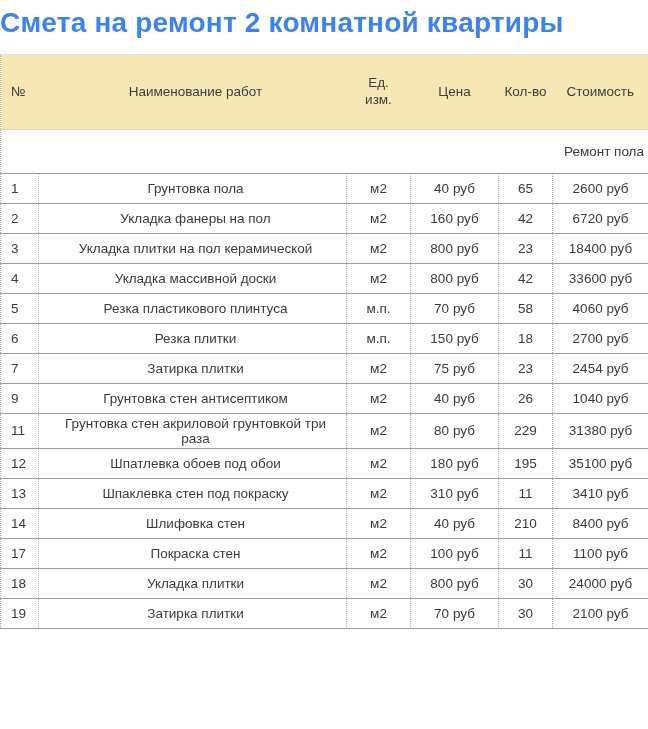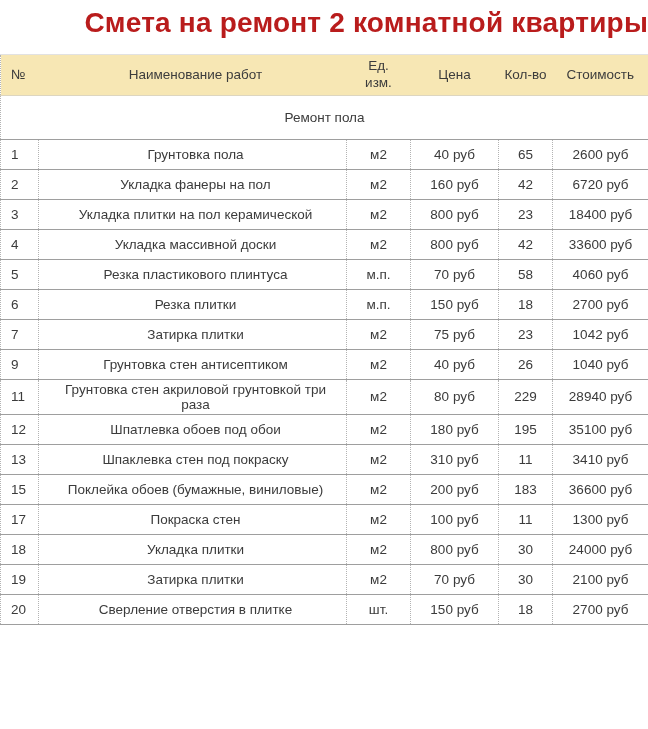--- a/index.html
+++ b/index.html
@@ -15,22 +15,22 @@
     width:648px;height:729px;overflow:hidden;
     background:#ffffff;
     font-family:"Liberation Sans","DejaVu Sans",sans-serif;
     color:var(--text);
   }
   .page-title{
     margin:7px 0 0 0;
     font-size:28px;
     line-height:1.15;
     font-weight:bold;
-    color:#b91c1c;
-    text-align:right;
+    color:#3b82f6;
+    text-align:left;
     letter-spacing:.2px;
   }
   table.estimate{
     width:648px;
     margin-top:15px;
     border-collapse:collapse;
     table-layout:fixed;
     font-size:13.5px;
     color:var(--text);
     border-left:1px dotted var(--line-dotted);
@@ -50,25 +50,25 @@
     color:#3c3c3c;
     height:39px;
     padding:3px 4px;
     text-align:center;
     vertical-align:middle;
     line-height:1.25;
     border-bottom:1px solid var(--line-light);
   }
   thead th.col-num{text-align:left;padding-left:10px;}
   thead th.col-name{text-align:center;padding-left:10px;}
-  thead th.col-unit{padding:3px 12px;}
+  thead th.col-unit{padding:20px 12px;}
 
   tr.section-row td{
     height:25px;
-    text-align:center;
+    text-align:right;
     vertical-align:middle;
     padding:14px 4px;
     border-bottom:1px solid var(--line-solid);
   }
   tr.data-row{height:30px;}
   tr.data-row td{
     vertical-align:middle;
     padding:2px 4px;
     text-align:center;
     border-bottom:1px solid var(--line-solid);
@@ -152,88 +152,80 @@
         <td class="col-price">150 руб</td>
         <td class="col-qty">18</td>
         <td class="col-cost">2700 руб</td>
       </tr>
       <tr class="data-row">
         <td class="col-num">7</td>
         <td class="col-name">Затирка плитки</td>
         <td class="col-unit">м2</td>
         <td class="col-price">75 руб</td>
         <td class="col-qty">23</td>
-        <td class="col-cost">1042 руб</td>
+        <td class="col-cost">2454 руб</td>
       </tr>
       <tr class="data-row">
         <td class="col-num">9</td>
         <td class="col-name">Грунтовка стен антисептиком</td>
         <td class="col-unit">м2</td>
         <td class="col-price">40 руб</td>
         <td class="col-qty">26</td>
         <td class="col-cost">1040 руб</td>
       </tr>
       <tr class="data-row">
         <td class="col-num">11</td>
         <td class="col-name">Грунтовка стен акриловой грунтовкой три раза</td>
         <td class="col-unit">м2</td>
         <td class="col-price">80 руб</td>
         <td class="col-qty">229</td>
-        <td class="col-cost">28940 руб</td>
+        <td class="col-cost">31380 руб</td>
       </tr>
       <tr class="data-row">
         <td class="col-num">12</td>
         <td class="col-name">Шпатлевка обоев под обои</td>
         <td class="col-unit">м2</td>
         <td class="col-price">180 руб</td>
         <td class="col-qty">195</td>
         <td class="col-cost">35100 руб</td>
       </tr>
       <tr class="data-row">
         <td class="col-num">13</td>
         <td class="col-name">Шпаклевка стен под покраску</td>
         <td class="col-unit">м2</td>
         <td class="col-price">310 руб</td>
         <td class="col-qty">11</td>
         <td class="col-cost">3410 руб</td>
       </tr>
       <tr class="data-row">
-        <td class="col-num">15</td>
-        <td class="col-name">Поклейка обоев (бумажные, виниловые)</td>
-        <td class="col-unit">м2</td>
-        <td class="col-price">200 руб</td>
-        <td class="col-qty">183</td>
-        <td class="col-cost">36600 руб</td>
+        <td class="col-num">14</td>
+        <td class="col-name">Шлифовка стен</td>
+        <td class="col-unit">м2</td>
+        <td class="col-price">40 руб</td>
+        <td class="col-qty">210</td>
+        <td class="col-cost">8400 руб</td>
       </tr>
       <tr class="data-row">
         <td class="col-num">17</td>
         <td class="col-name">Покраска стен</td>
         <td class="col-unit">м2</td>
         <td class="col-price">100 руб</td>
         <td class="col-qty">11</td>
-        <td class="col-cost">1300 руб</td>
+        <td class="col-cost">1100 руб</td>
       </tr>
       <tr class="data-row">
         <td class="col-num">18</td>
         <td class="col-name">Укладка плитки</td>
         <td class="col-unit">м2</td>
         <td class="col-price">800 руб</td>
         <td class="col-qty">30</td>
         <td class="col-cost">24000 руб</td>
       </tr>
       <tr class="data-row">
         <td class="col-num">19</td>
         <td class="col-name">Затирка плитки</td>
         <td class="col-unit">м2</td>
         <td class="col-price">70 руб</td>
         <td class="col-qty">30</td>
         <td class="col-cost">2100 руб</td>
       </tr>
-      <tr class="data-row">
-        <td class="col-num">20</td>
-        <td class="col-name">Сверление отверстия в плитке</td>
-        <td class="col-unit">шт.</td>
-        <td class="col-price">150 руб</td>
-        <td class="col-qty">18</td>
-        <td class="col-cost">2700 руб</td>
-      </tr>
     </tbody>
 </table>
 
 </body></html>

